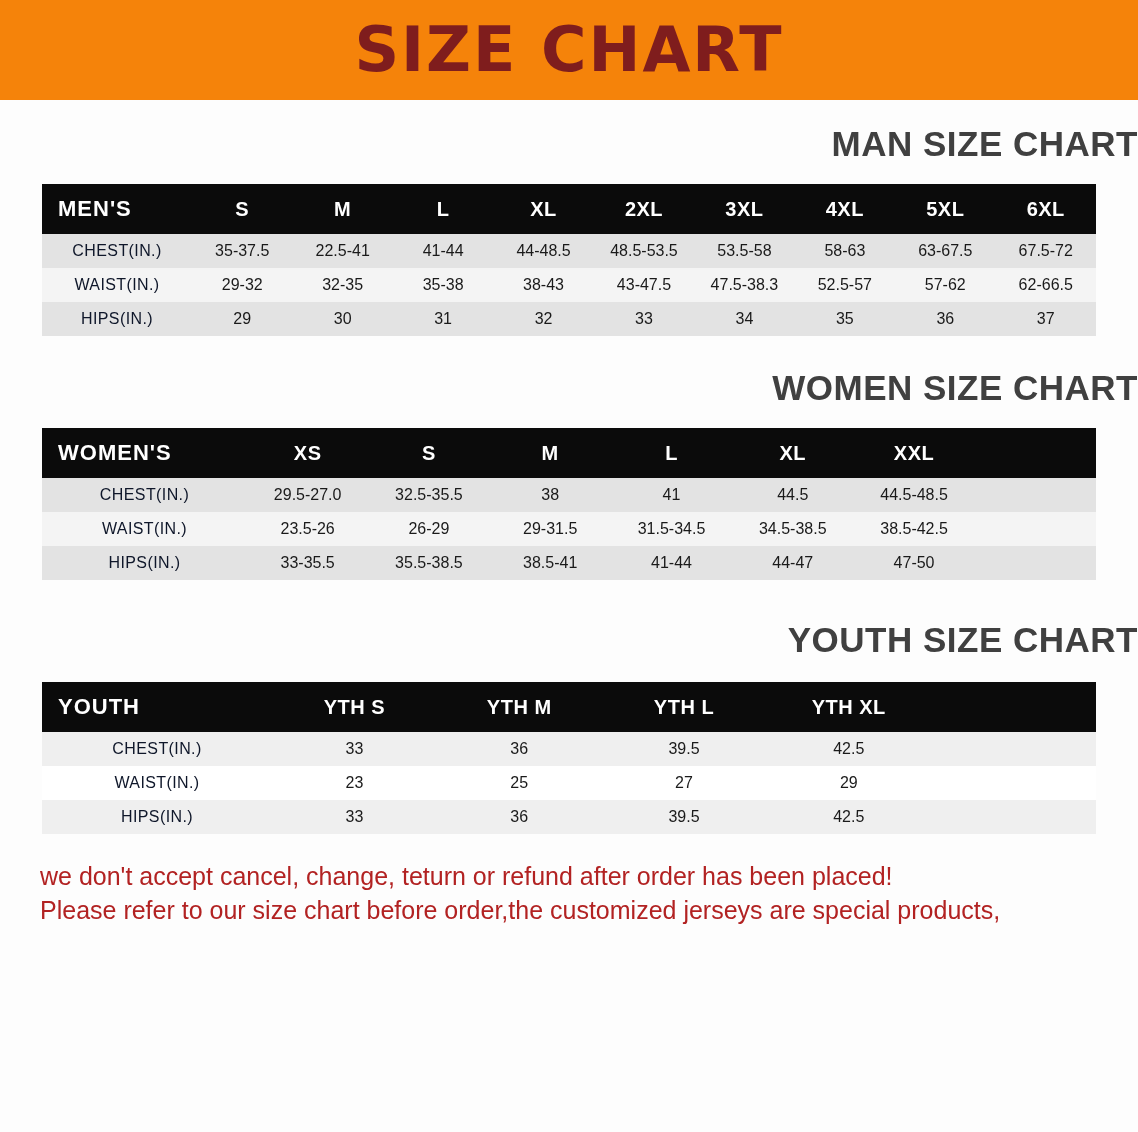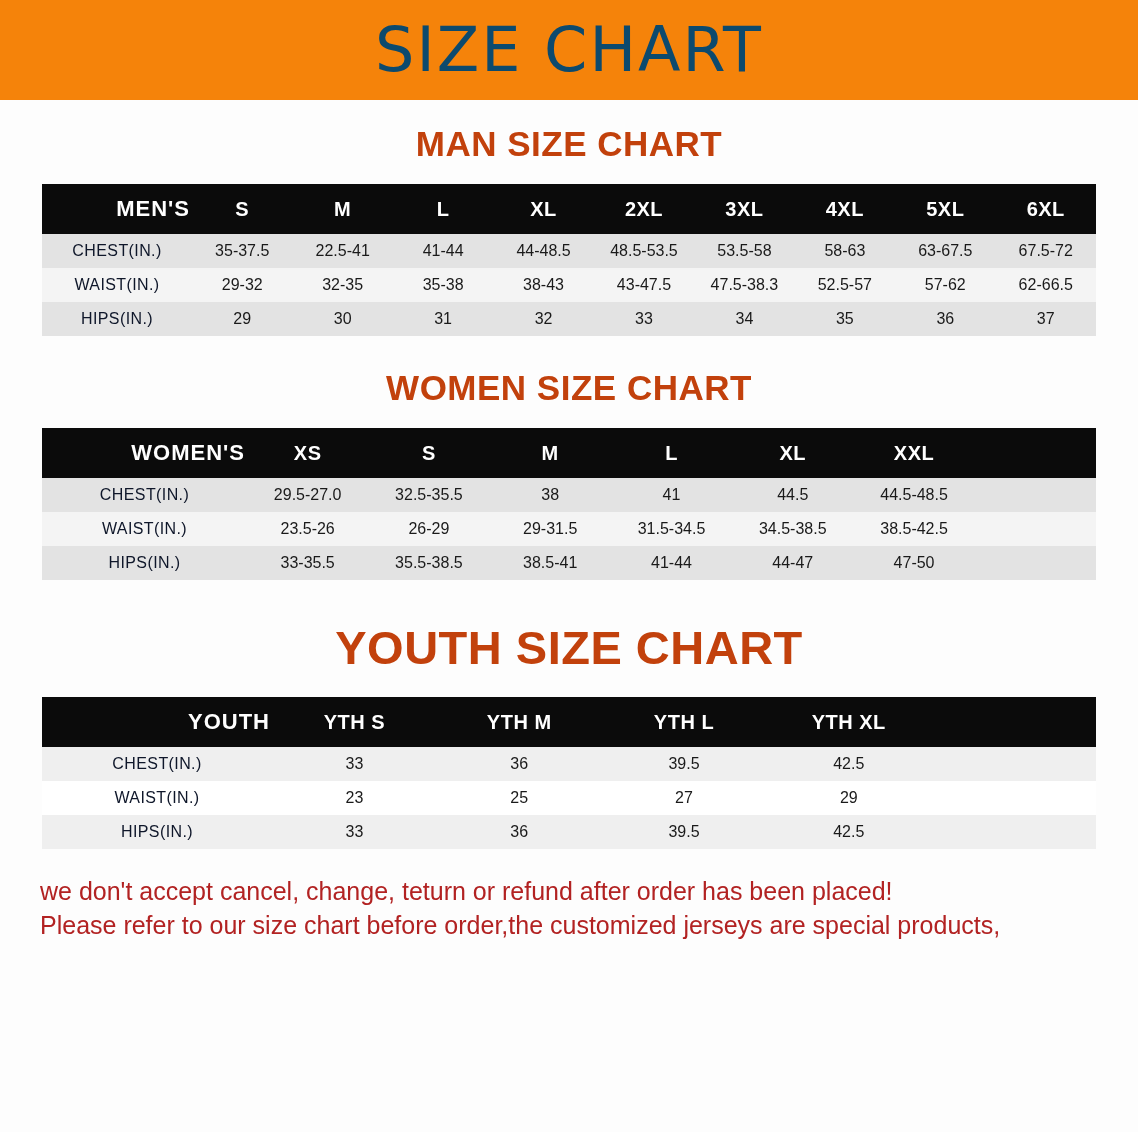--- a/index.html
+++ b/index.html
@@ -24,48 +24,48 @@
   
   .banner {
     height: 100px;
     background: #f5830a;
     display: flex;
     align-items: center;
     justify-content: center;
   }
   .banner-title {
     font-family: "DejaVu Sans", sans-serif;
-    font-weight: normal;
+    font-weight: bold;
     font-size: 62px;
     letter-spacing: 2px;
-    color: #0c4a6e;
+    color: #7f1d1d;
     line-height: 1;
   }
 
   
   .section-heading {
-    text-align: center;
+    text-align: right;
     font-family: "Liberation Sans", sans-serif;
     font-weight: bold;
-    color: #c2410c;
+    color: #404040;
   }
   .heading-man {
     font-size: 35px;
     margin-top: 24px;
     margin-bottom: 20px;
     letter-spacing: 0.5px;
   }
   .heading-women {
     font-size: 35px;
     margin-top: 32px;
     margin-bottom: 20px;
     letter-spacing: 0.5px;
   }
   .heading-youth {
-    font-size: 47px;
+    font-size: 35px;
     margin-top: 40px;
     margin-bottom: 22px;
     letter-spacing: 0.5px;
   }
 
   
   .table-wrap {
     margin: 0 42px;
   }
   table.size-table {
@@ -84,21 +84,21 @@
     background: #0b0b0b;
   }
   table.size-table thead th {
     color: #ffffff;
     font-weight: bold;
     font-size: 20px;
     padding: 12px 2px;
     letter-spacing: 0.5px;
   }
   table.size-table thead th.rowlabel {
-    text-align: right;
+    text-align: left;
     padding-left: 16px;
     font-size: 22px;
     letter-spacing: 1px;
   }
   
   table.size-table tbody td {
     font-size: 16px;
     padding: 8px 2px;
     color: #1a1a1a;
   }

